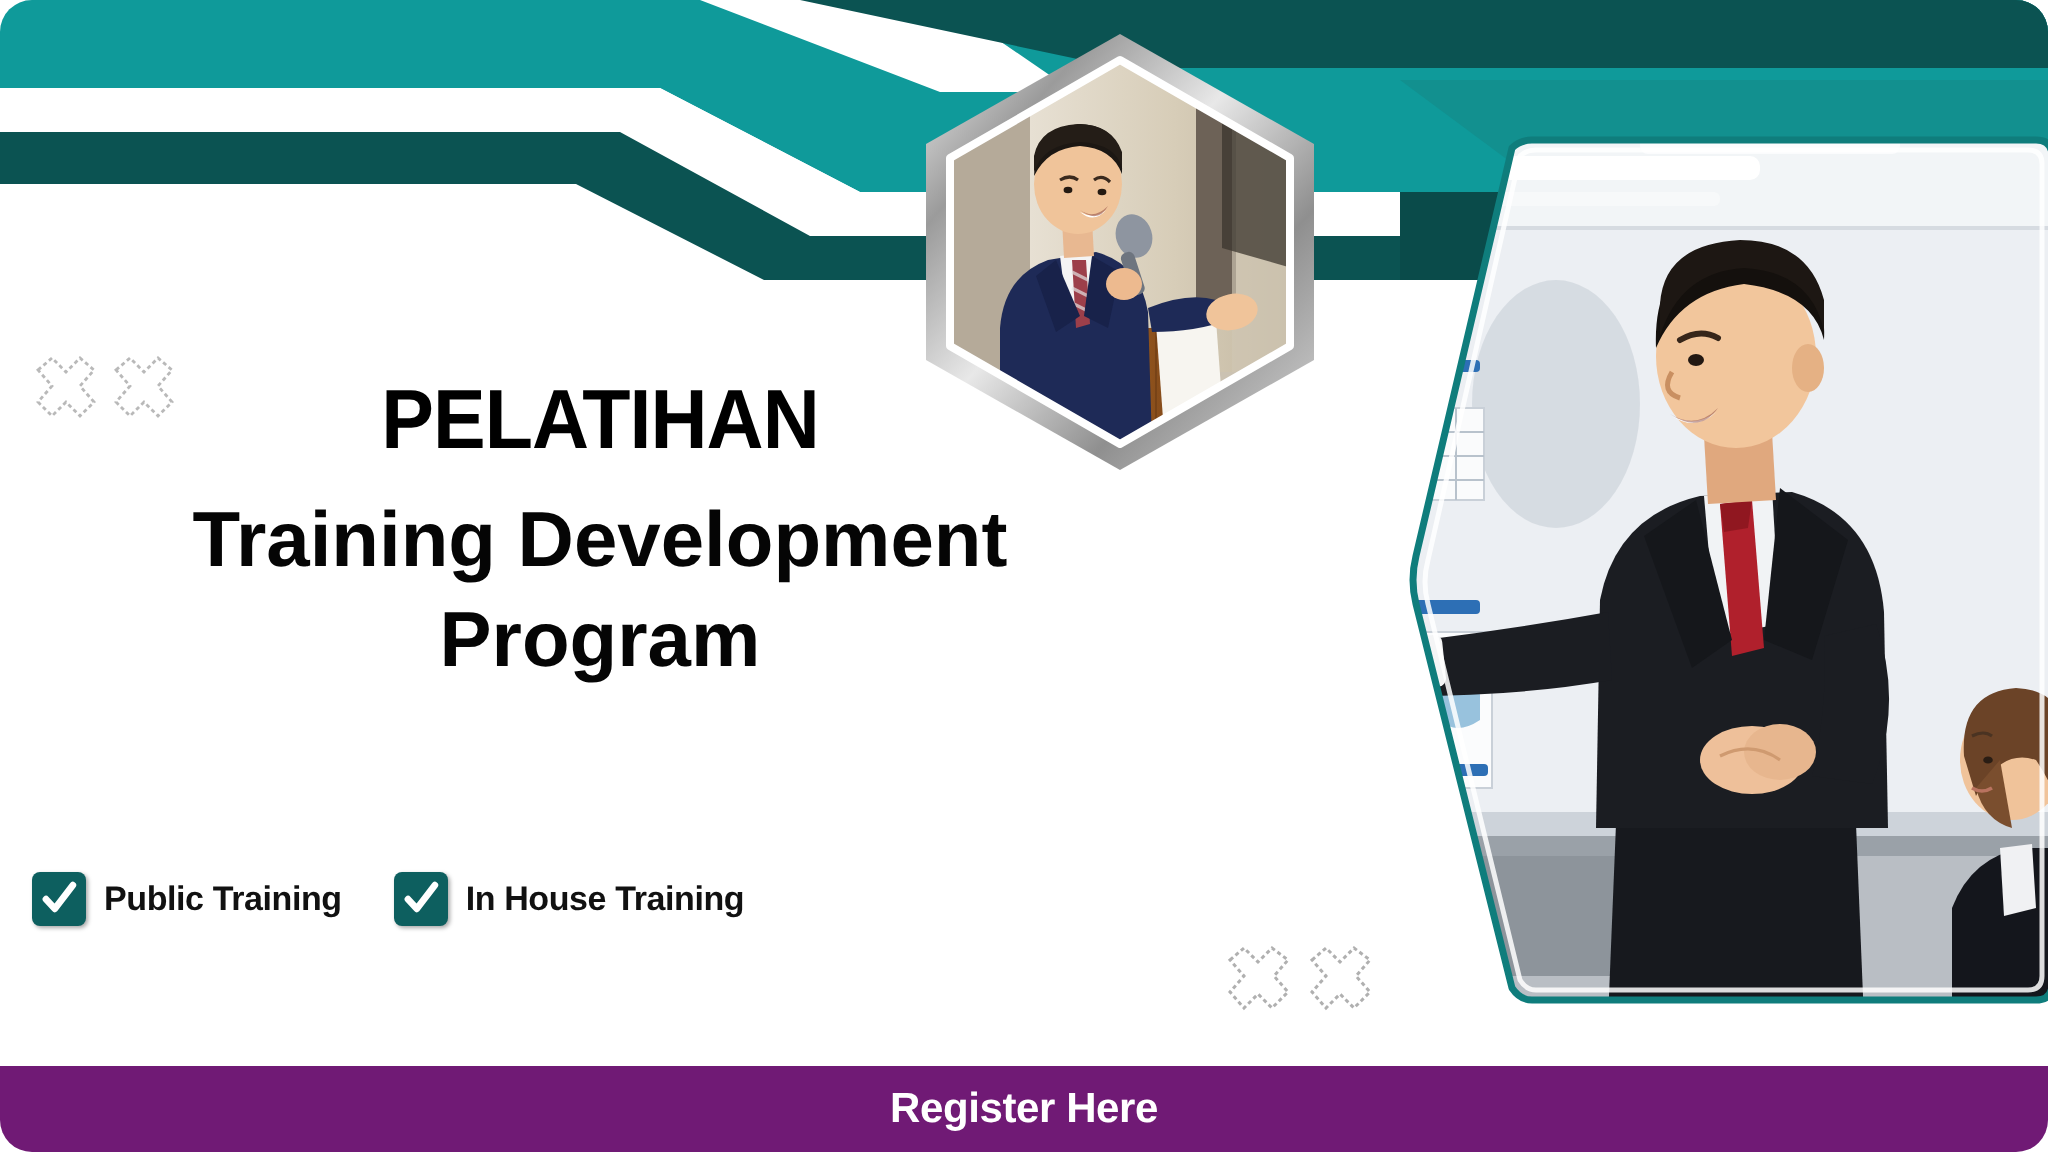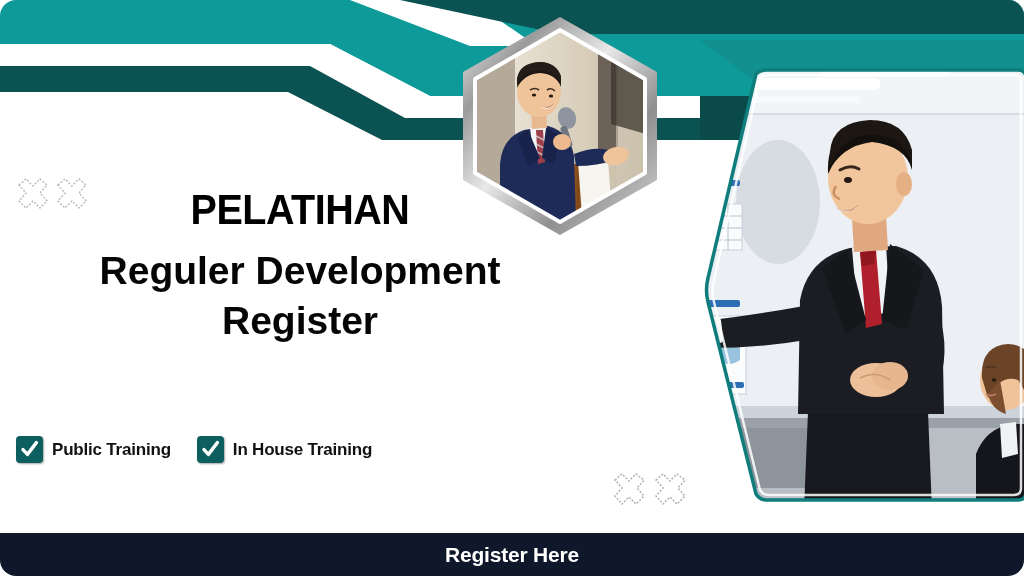--- a/index.html
+++ b/index.html
@@ -117,21 +117,21 @@
     letter-spacing: -0.2px;
   }
 
   
   .bottom-bar {
     position: absolute;
     left: 0;
     top: 533px;
     width: 1024px;
     height: 43px;
-    background: #0f172a;
+    background: #701a75;
     display: flex;
     align-items: center;
     justify-content: center;
     gap: 26px;
   }
   .register-text {
     font-size: 21px;
     font-weight: 700;
     color: #ffffff;
     letter-spacing: -0.2px;
@@ -391,22 +391,22 @@
       </g>
 
       <path d="M56,12 Q60,8 66,8 L318,8 Q326,8 326,16 L326,430 Q326,438 318,438 L66,438 Q60,438 56,432 L8,240 Q5,228 8,216 Z" fill="none" stroke="#0f7d7c" stroke-width="3.5" stroke-linejoin="round"></path>
       <path d="M60,16 Q63,13 68,13 L314,13 Q321,13 321,20 L321,426 Q321,433 314,433 L68,433 Q63,433 60,428 L14,240 Q11,229 14,218 Z" fill="none" stroke="#ffffff" stroke-width="2.5" stroke-linejoin="round" opacity="0.85"></path>
     </svg>
   </div>
 
   <div class="headline">
     <div class="kicker">PELATIHAN</div>
     <div class="title">
-      <span>Reguler Development</span>
-      <span>Register</span>
+      <span>Training Development</span>
+      <span>Program</span>
     </div>
   </div>
 
   <div class="check-row">
 
     <div class="check-item">
       <span class="check-box">
         <svg width="19" height="19" viewBox="0 0 19 19">
           <path d="M3 9.6 L7.4 14.4 L16.4 2.6" fill="none" stroke="#ffffff" stroke-width="3.4" stroke-linecap="round" stroke-linejoin="round"></path>
         </svg>

